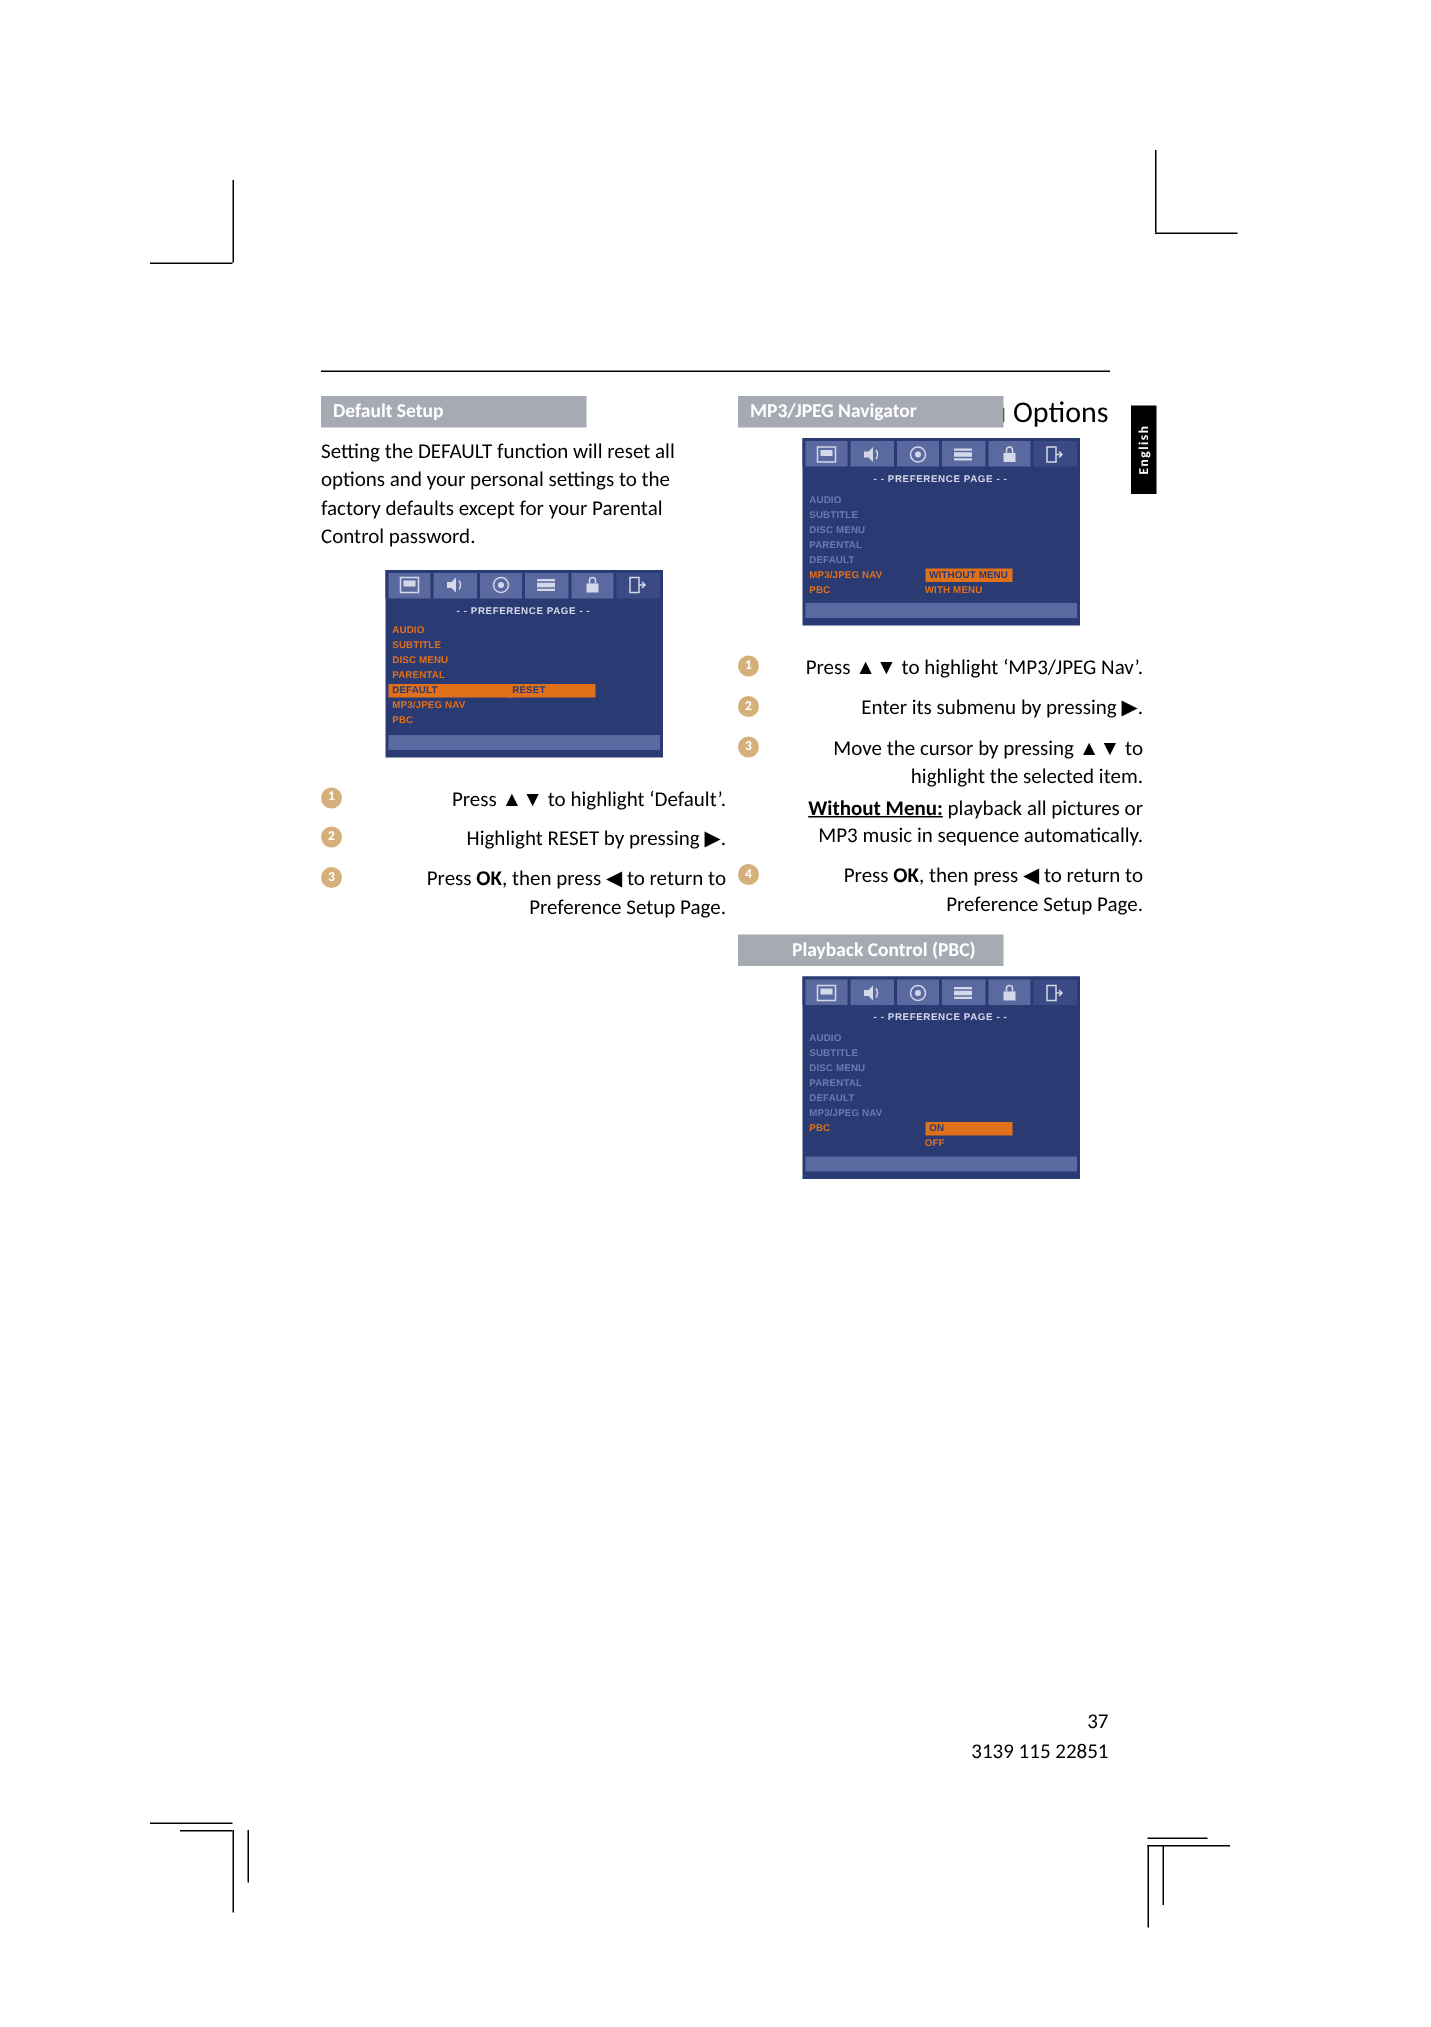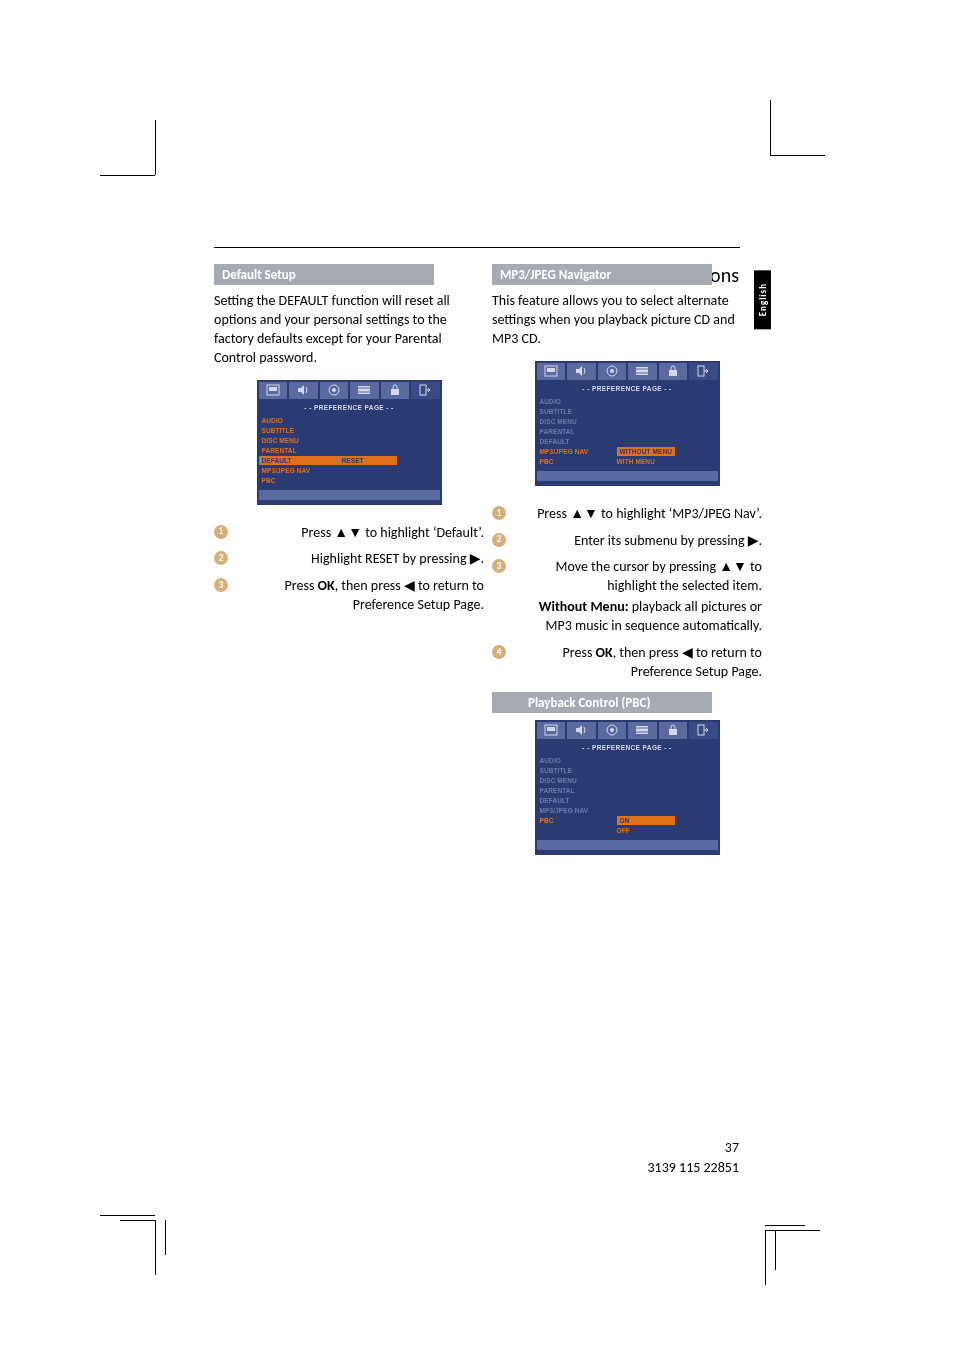--- a/index.html
+++ b/index.html
@@ -63,21 +63,21 @@
   }
   .col-left { left: 214px; top: 264px; }
   .col-right { left: 492px; top: 264px; }
   .section-heading {
     background: #a6aab3;
     color: #fff;
     font-weight: bold;
     font-size: 13px;
     padding: 3px 8px;
     margin-bottom: 7px;
-    width: 220px;
+    width: 177px;
   }
   .body-text {
     font-size: 14px;
     line-height: 1.35;
     margin-bottom: 12px;
   }
   .step {
     font-size: 14px;
     line-height: 1.35;
     margin-bottom: 7px;
@@ -93,21 +93,21 @@
     color: #fff;
     font-size: 9px;
     font-weight: bold;
     align-items: center;
     justify-content: center;
     margin-right: 7px;
     margin-top: 2px;
     flex-shrink: 0;
   }
   .step-body { flex: 1; text-align: right; }
-  .underline-bold { font-weight: bold; }
+  .underline-bold { text-decoration: underline; font-weight: bold; }
   .arrow { font-family: Arial, sans-serif; }
 
   
   .osd {
     width: 185px;
     background: #2a3a72;
     margin: 5px auto 18px auto;
     padding-bottom: 3px;
     font-family: Arial, sans-serif;
   }
@@ -264,21 +264,20 @@
       <div class="step-body"><span>Highlight RESET by pressing <span class="arrow">▶</span>.</span></div>
     </div>
   <div class="step">
       <span class="step-num">3</span>
       <div class="step-body"><span>Press <b>OK</b>, then press <span class="arrow">◀</span> to return to Preference Setup Page.</span></div>
     </div>
 </div>
 
 <div class="col col-right">
   <div class="section-heading">MP3/JPEG Navigator</div>
-  <div class="body-text">This feature allows you to select alternate settings when you playback picture CD and MP3 CD.</div>
 
   <div class="osd">
     <div class="osd-tabs">
       <div class="osd-tab">
           <svg viewBox="0 0 14 12">
             <rect x="1" y="1" width="12" height="10" fill="none" stroke="#d5d8e8" stroke-width="1"></rect>
             <rect x="3" y="3" width="8" height="4" fill="#d5d8e8"></rect>
           </svg>
         </div>
       <div class="osd-tab">

